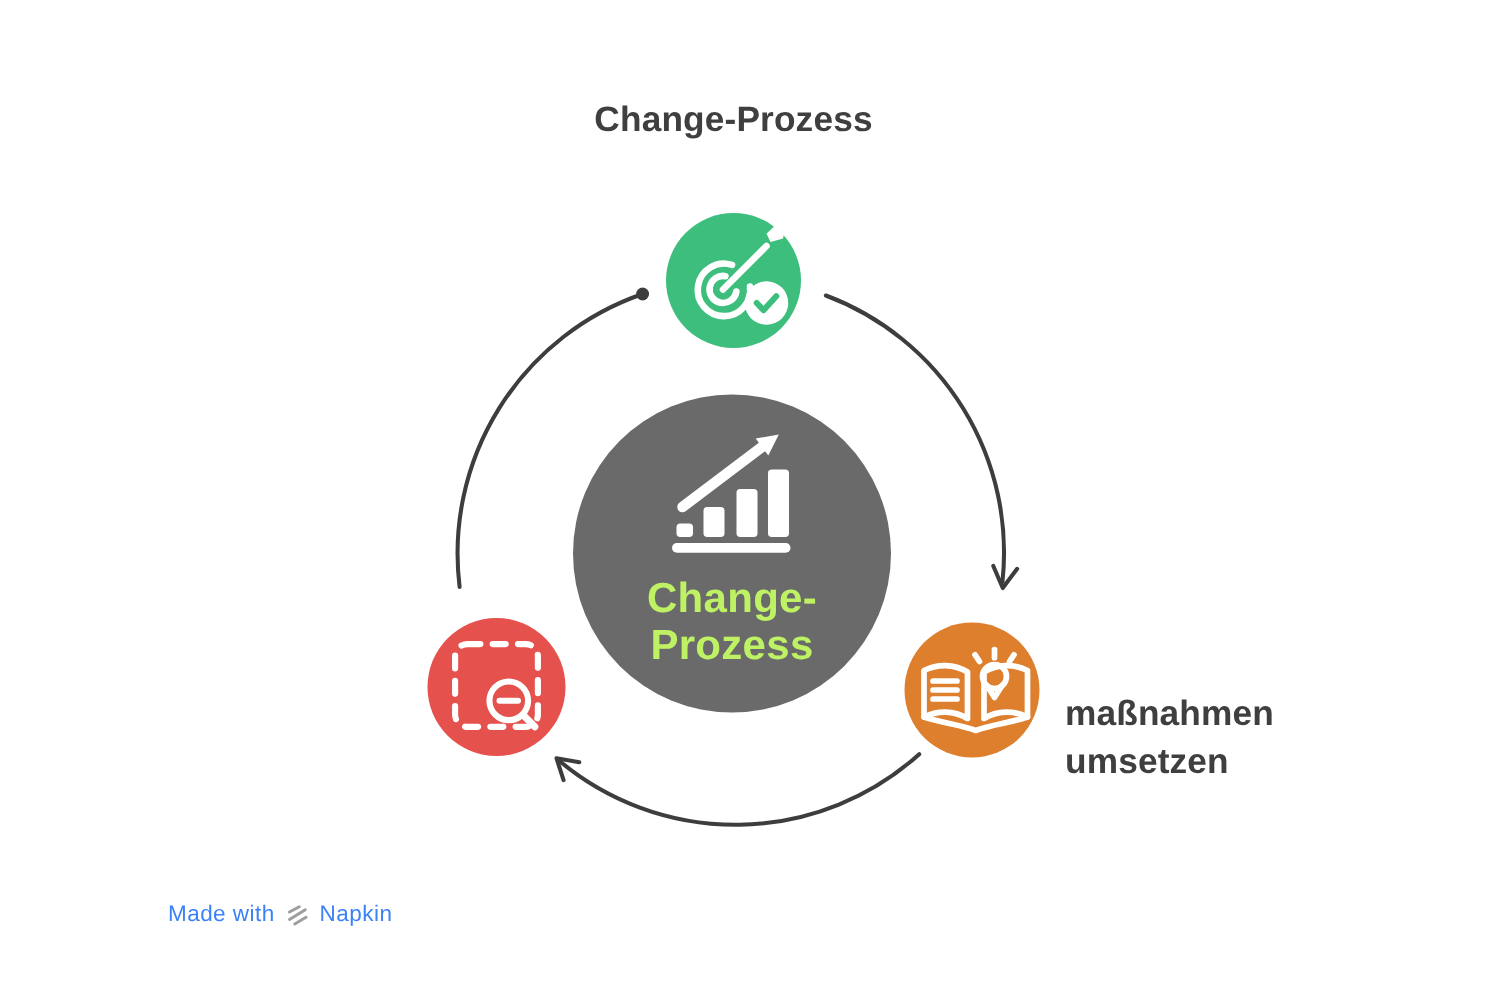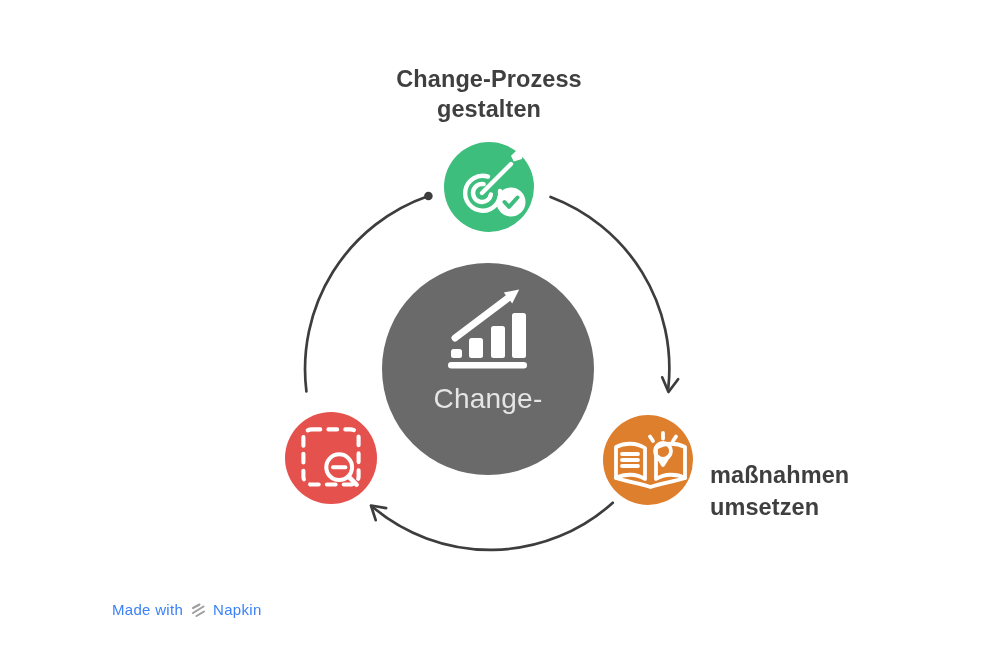--- a/index.html
+++ b/index.html
@@ -12,21 +12,21 @@
   .node svg{position:absolute;left:0;top:0;width:100%;height:100%;}
   .node-top{left:444px;top:142px;width:90px;height:90px;}
   .node-right{left:603px;top:415px;width:90px;height:90px;}
   .node-left{left:285px;top:412px;width:92px;height:92px;}
   .hub{
     position:absolute;left:382px;top:263px;width:212px;height:212px;border-radius:50%;
   }
   .hub-icon{position:absolute;left:63px;top:26px;width:86px;height:80px;}
   .hub-text{
     position:absolute;left:0;top:120px;width:100%;text-align:center;
-    color:#e5e5e5;font-size:28px;line-height:31px;font-weight:400;letter-spacing:.2px;
+    color:#bef264;font-size:28px;line-height:31px;font-weight:700;letter-spacing:.2px;
   }
   .label{
     position:absolute;font-weight:700;font-size:23.5px;color:#3F3F3F;letter-spacing:.1px;
   }
   .label-top{left:489px;top:64px;transform:translateX(-50%);text-align:center;line-height:30px;white-space:nowrap;}
   .label-right{left:710px;top:459px;text-align:left;line-height:32px;}
   .label-left{right:734px;top:463px;text-align:right;line-height:32px;}
   .watermark{
     position:absolute;left:112px;top:601px;display:flex;align-items:center;gap:7px;
     font-size:15px;color:#3b82f6;letter-spacing:.3px;
@@ -47,21 +47,20 @@
       <path d="M 612.8 502.8 A 183 183 0 0 1 372 506.5"></path>
       <polyline points="375.7,520.1 371,505.5 386.2,508.1"></polyline>
 
       <path d="M 306.4 391.3 A 183 183 0 0 1 428.4 196"></path>
     </g>
     <circle cx="428.4" cy="196" r="4.3" fill="#3D3D3D"></circle>
   </svg>
 
   <div class="label label-top">
     <div>Change-Prozess</div>
-    <div>gestalten</div>
   </div>
   <div class="node node-top" style="background-color: rgb(61, 190, 124);">
     <svg viewBox="-45 -45 90 90">
       <g fill="none" stroke="#FFFFFF" stroke-width="4.4" stroke-linecap="round">
         <path d="M 11 4 A 17.5 17.5 0 1 1 -1 -10.4"></path>
         <path d="M 1.9 7.4 A 9 9 0 1 1 -5.4 -2.9"></path>
         <path d="M -7 6 L 22 -23"></path>
       </g>
       <path fill="#FFFFFF" d="M 24.7 -25.6 L 22 -31.2 L 27.5 -36.5 L 34.5 -35 L 33 -28 Z"></path>
       <circle cx="22" cy="15" r="14.5" fill="#FFFFFF"></circle>
@@ -109,20 +108,21 @@
         <rect x="-37" y="-20" width="11" height="9" rx="2.5"></rect>
         <rect x="-19" y="-31" width="14" height="20" rx="2.5"></rect>
         <rect x="3" y="-43" width="14" height="32" rx="2.5"></rect>
         <rect x="24" y="-56" width="14" height="45" rx="2.5"></rect>
       </g>
       <path d="M -33 -31 L 20 -71" fill="none" stroke="#FFFFFF" stroke-width="7" stroke-linecap="round"></path>
       <path fill="#FFFFFF" d="M 31.2 -79.4 L 24.2 -65.4 L 15.8 -76.6 Z"></path>
     </svg>
     <div class="hub-text">
       <div>Change-</div>
+      <div>Prozess</div>
     </div>
   </div>
 
   <div class="watermark">
     <span>Made with</span>
     <svg width="16" height="16" viewBox="0 0 16 16">
       <g fill="none" stroke="#9E9E9E" stroke-width="2" stroke-linecap="round">
         <path d="M 3 6 L 9.5 2.5"></path>
         <path d="M 3 11 L 13.5 4.5"></path>
         <path d="M 6.5 14 L 14 9.5"></path>

